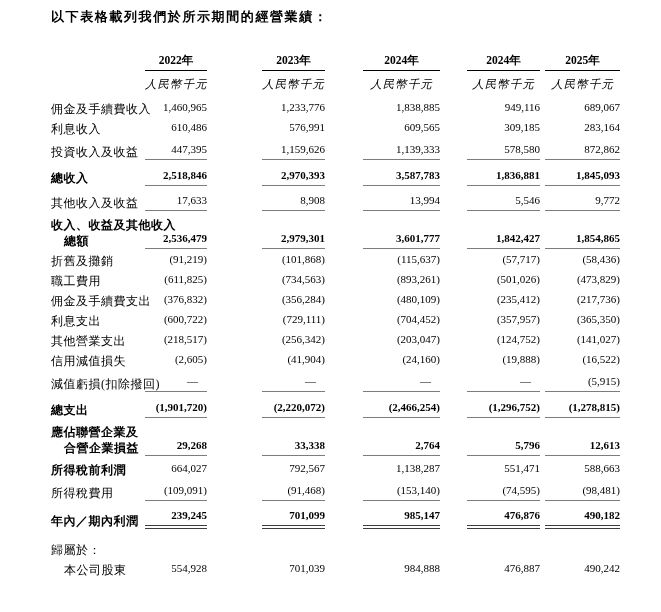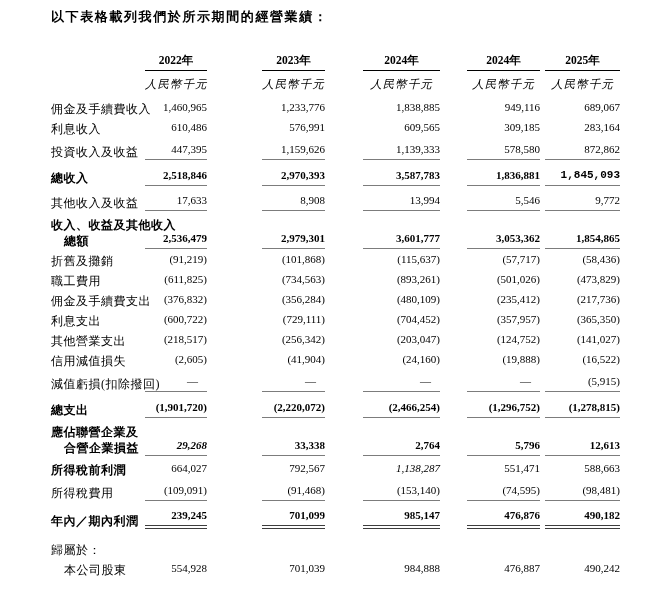--- a/index.html
+++ b/index.html
@@ -215,21 +215,21 @@
         <td>
           <div class="u" style="width: 63px;">2,970,393</div>
         </td>
         <td>
           <div class="u" style="width: 77px;">3,587,783</div>
         </td>
         <td>
           <div class="u" style="width: 73px;">1,836,881</div>
         </td>
         <td>
-          <div class="u" style="width: 75px; font-family: Liberation Mono, monospace;">1,845,093</div>
+          <div class="u" style="width: 75px;">1,845,093</div>
         </td>
       </tr>
       <tr class="spacer">
         <td colspan="6" style="height: 2px;"></td>
       </tr>
       <tr class="has-rule">
         <td class="lbl">
           <div class="l1">其他收入及收益</div>
         </td>
         <td>
@@ -259,21 +259,21 @@
         <td>
           <div class="u" style="width: 62px;">2,536,479</div>
         </td>
         <td>
           <div class="u" style="width: 63px;">2,979,301</div>
         </td>
         <td>
           <div class="u" style="width: 77px;">3,601,777</div>
         </td>
         <td>
-          <div class="u" style="width: 73px;">3,053,362</div>
+          <div class="u" style="width: 73px;">1,842,427</div>
         </td>
         <td>
           <div class="u" style="width: 75px;">1,854,865</div>
         </td>
       </tr>
       <tr class="">
         <td class="lbl">
           <div class="l1">折舊及攤銷</div>
         </td>
         <td>
@@ -437,21 +437,21 @@
       </tr>
       <tr class="spacer">
         <td colspan="6" style="height: 3px;"></td>
       </tr>
       <tr class="bold has-rule two-line">
         <td class="lbl">
           <div class="l1">應佔聯營企業及</div>
           <div class="l2">合營企業損益</div>
         </td>
         <td>
-          <div class="u" style="width: 62px; font-style: italic;">29,268</div>
+          <div class="u" style="width: 62px;">29,268</div>
         </td>
         <td>
           <div class="u" style="width: 63px;">33,338</div>
         </td>
         <td>
           <div class="u" style="width: 77px;">2,764</div>
         </td>
         <td>
           <div class="u" style="width: 73px;">5,796</div>
         </td>
@@ -466,21 +466,21 @@
         <td class="lbl">
           <div class="l1">所得稅前利潤</div>
         </td>
         <td>
           <div class="u" style="width: 62px;">664,027</div>
         </td>
         <td>
           <div class="u" style="width: 63px;">792,567</div>
         </td>
         <td>
-          <div class="u" style="width: 77px; font-style: italic;">1,138,287</div>
+          <div class="u" style="width: 77px;">1,138,287</div>
         </td>
         <td>
           <div class="u" style="width: 73px;">551,471</div>
         </td>
         <td>
           <div class="u" style="width: 75px;">588,663</div>
         </td>
       </tr>
       <tr class="has-rule">
         <td class="lbl">

